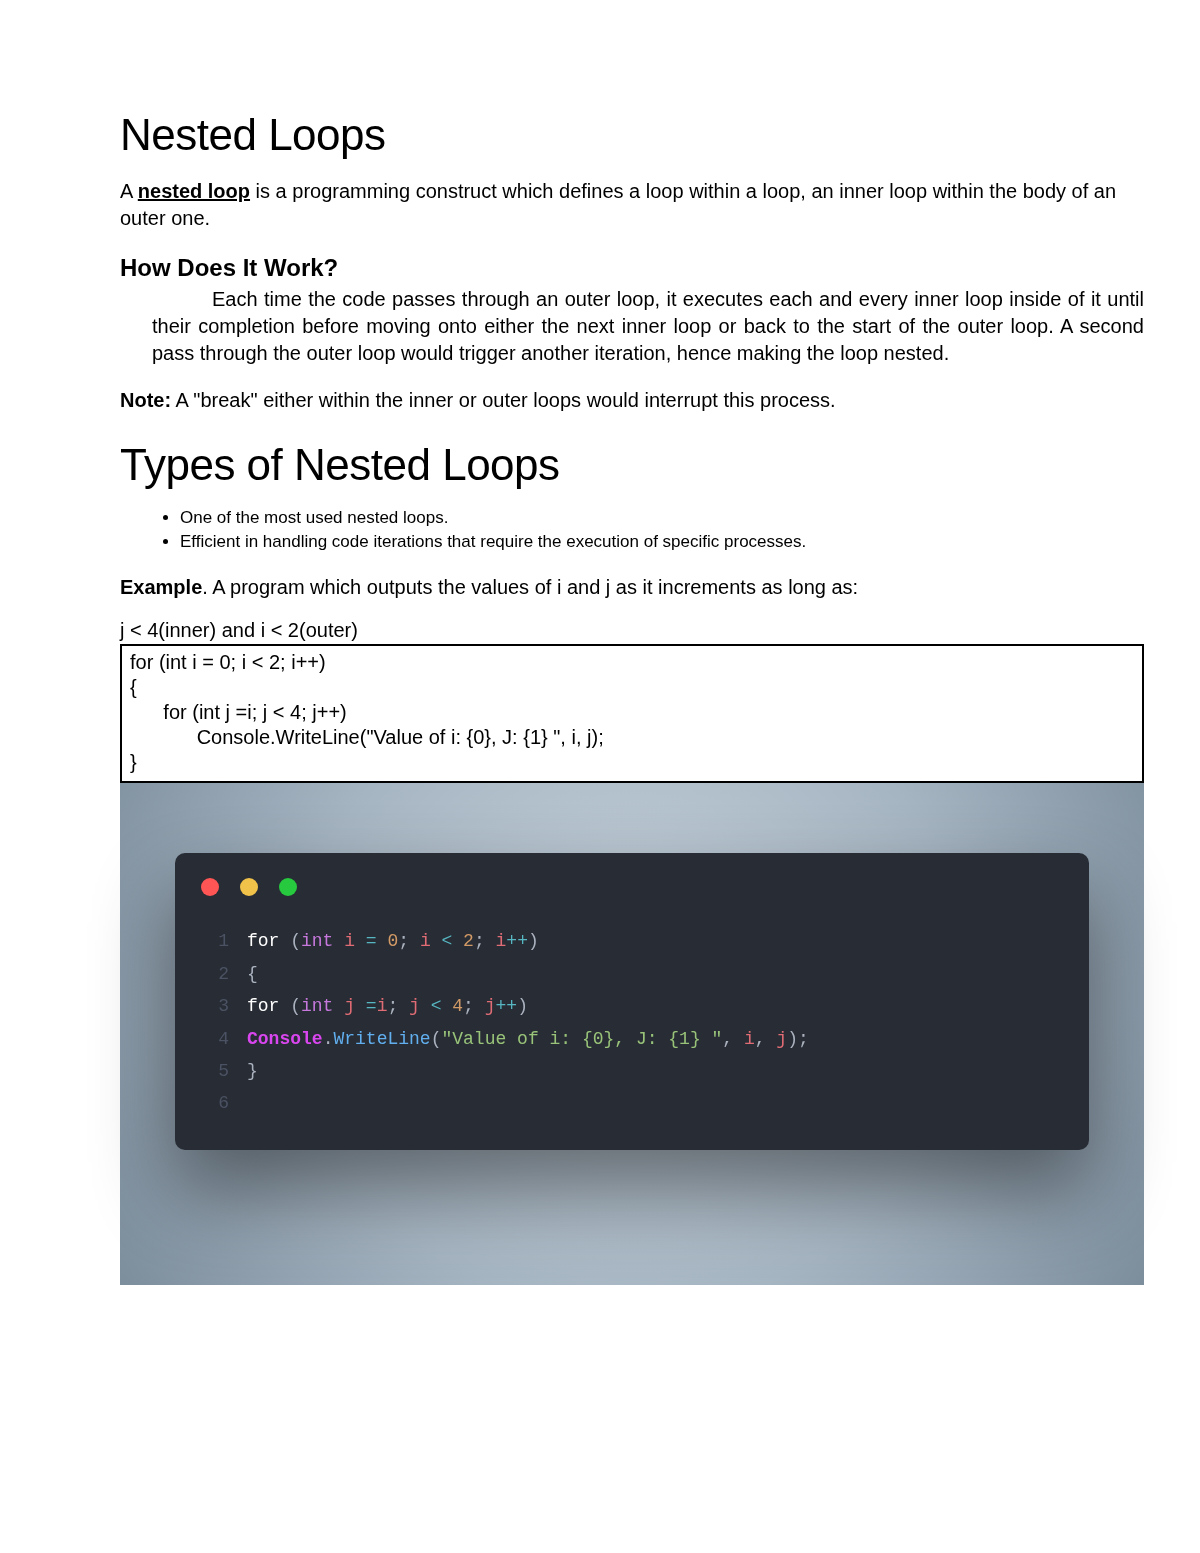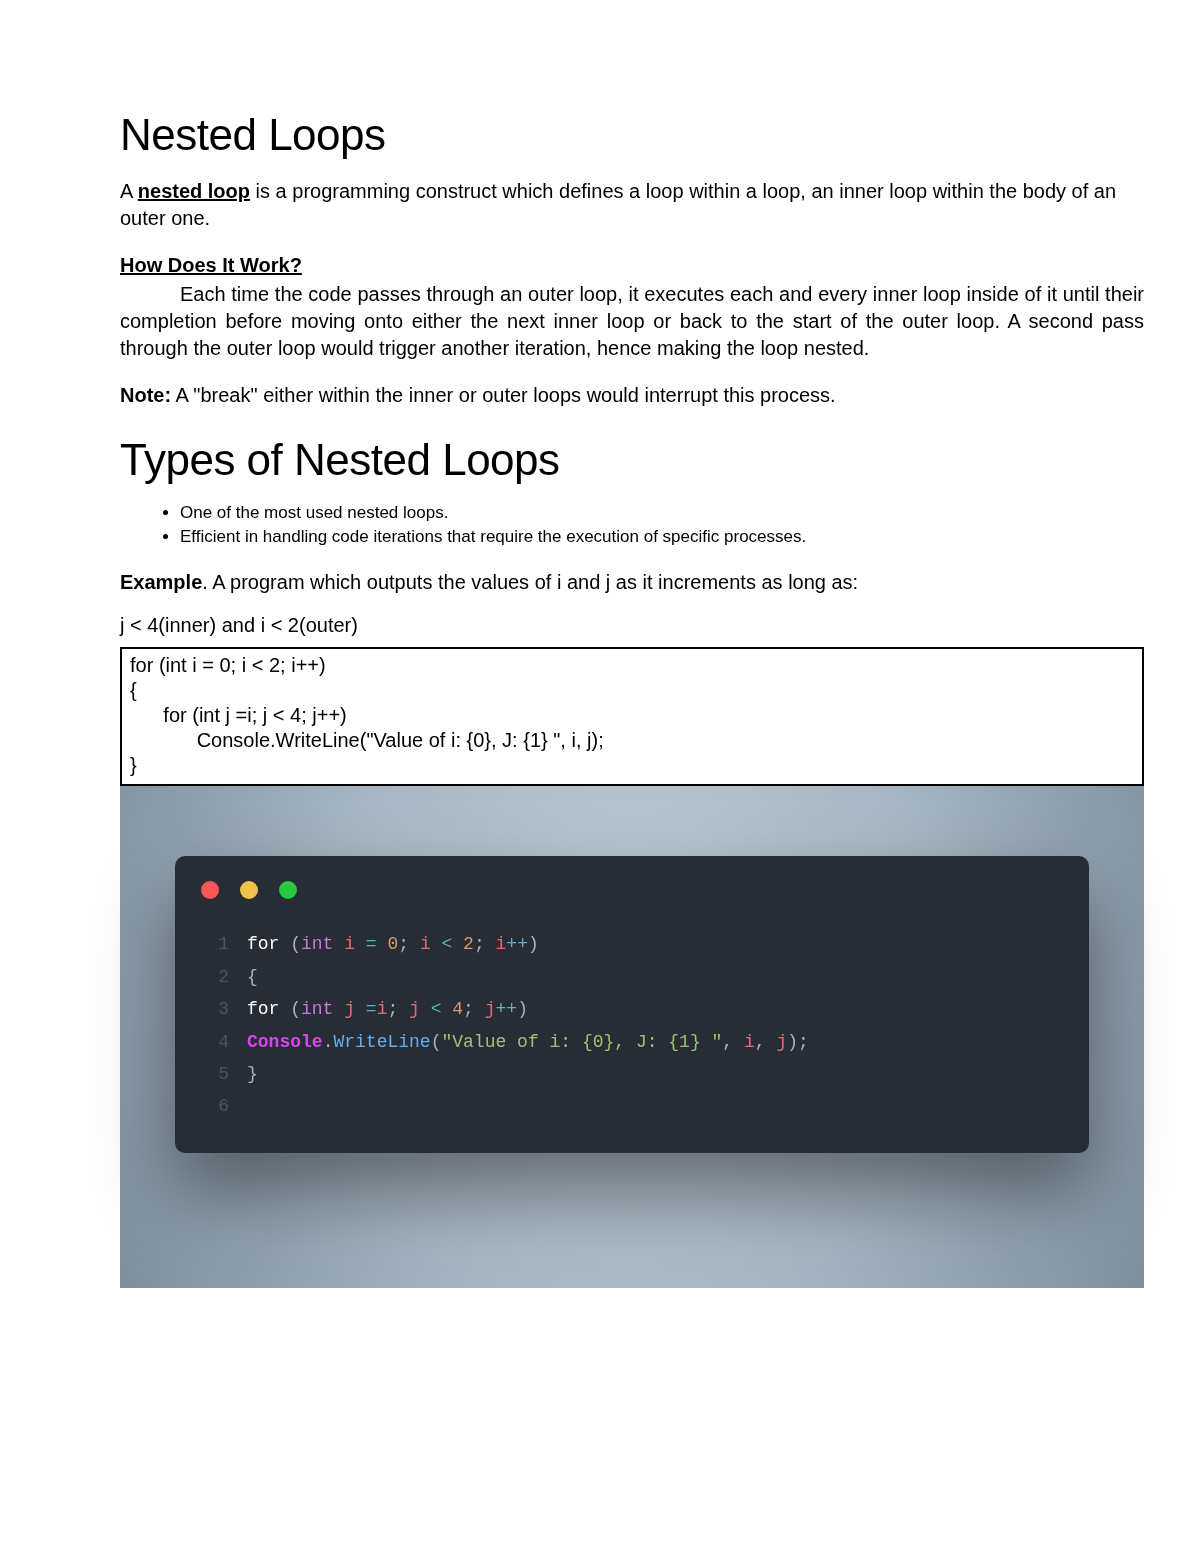--- a/index.html
+++ b/index.html
@@ -25,24 +25,23 @@
     font-size: 20px;
     line-height: 1.35;
     margin: 0 0 22px 0;
     font-weight: 700;
   }
   p.body .light { font-weight: 400; }
   p.body .ul { text-decoration: underline; }
   p.justify { text-align: justify; }
   p.indent { text-indent: 60px; }
   h3.sub {
-    font-size: 20px;
+    font-size: 24px;
     font-weight: 700;
     margin: 10px 0 4px 0;
-    text-decoration: underline;
   }
   .note {
     font-size: 20px;
     font-weight: 400;
     margin-bottom: 28px;
   }
   .note b { font-weight: 700; text-align: right; }
   ul.bul {
     font-size: 17px;
     font-weight: 400;
@@ -118,37 +117,37 @@
 
 <div class="page">
 
   <h1 class="title">Nested Loops</h1>
 
   <p class="body">
     <span class="light">A </span><span class="ul">nested loop</span><span class="light"> is a programming construct which defines a loop within a loop, an inner loop within the body of an outer one.</span>
   </p>
 
   <h3 class="sub">How Does It Work?</h3>
-  <p class="body justify indent" style="font-weight:400;">Each time the code passes through an outer loop, it executes each and every inner loop inside of it until their completion before moving onto either the next inner loop or back to the start of the outer loop. A second pass through the outer loop would trigger another iteration, hence making the loop nested.</p>
+  <p class="body justify indent" style="font-weight:400;margin-left:32px;">Each time the code passes through an outer loop, it executes each and every inner loop inside of it until their completion before moving onto either the next inner loop or back to the start of the outer loop. A second pass through the outer loop would trigger another iteration, hence making the loop nested.</p>
 
   <p class="note">
     <b>Note:</b><span> A "break" either within the inner or outer loops would interrupt this process.</span>
   </p>
 
   <h1 class="title">Types of Nested Loops</h1>
 
   <ul class="bul">
     <li>One of the most used nested loops.</li>
     <li>Efficient in handling code iterations that require the execution of specific processes.</li>
   </ul>
 
   <p class="example">
     <b>Example</b><span>. A program which outputs the values of i and j as it increments as long as:</span>
   </p>
-  <p class="example" style="margin-bottom:10px;">j &lt; 4(inner) and i &lt; 2(outer)</p>
+  <p class="example" style="margin-bottom:2px;">j &lt; 4(inner) and i &lt; 2(outer)</p>
 
   <div class="codebox">for (int i = 0; i &lt; 2; i++)
 {
       for (int j =i; j &lt; 4; j++)
             Console.WriteLine("Value of i: {0}, J: {1} ", i, j);
 }</div>
 
   <div class="shot-wrap">
     <div class="terminal">
       <div class="dots">

